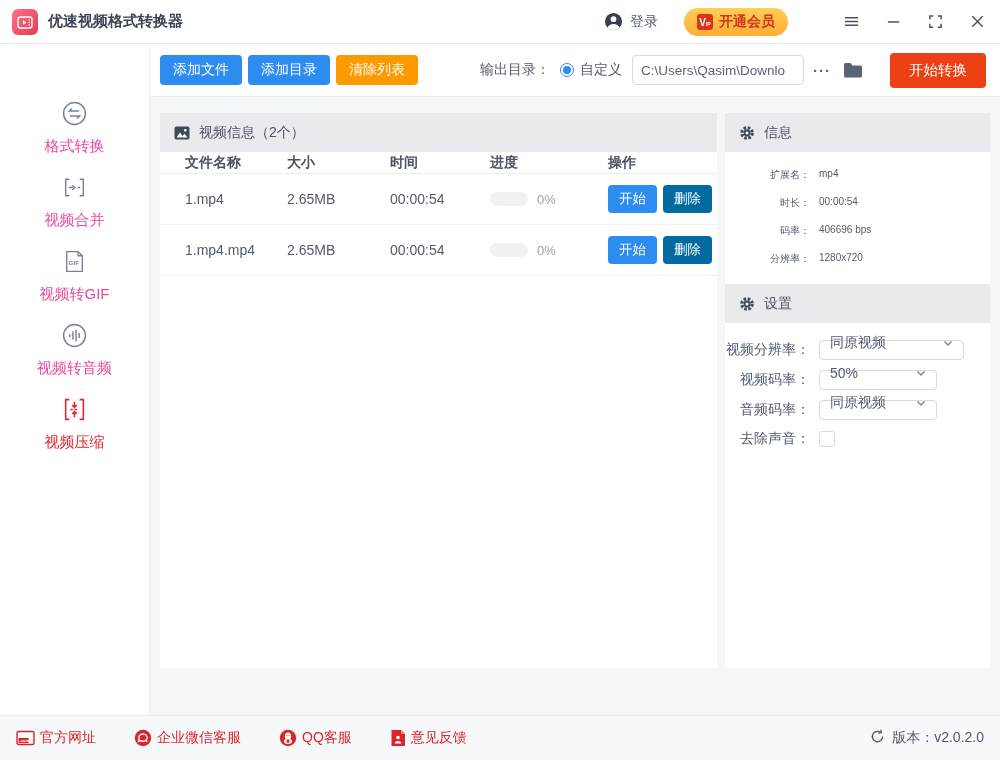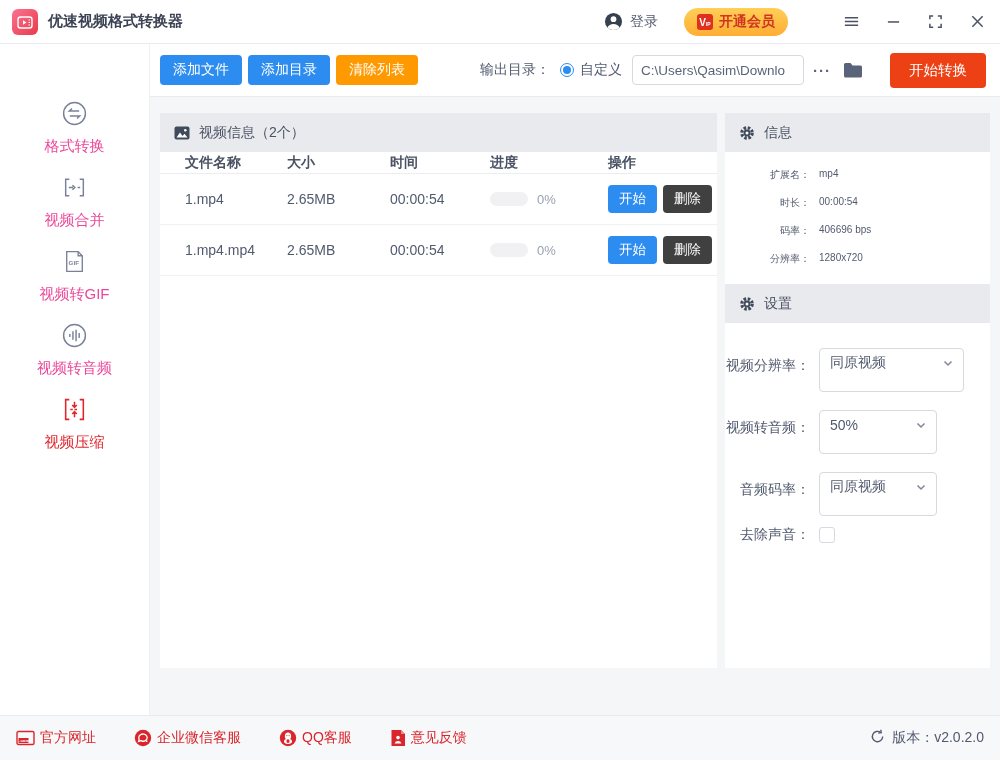--- a/index.html
+++ b/index.html
@@ -50,31 +50,31 @@
 
   .grid-row { display:grid; grid-template-columns:102px 103px 100px 118px 1fr; align-items:center; padding-left:25px; }
   .cols { height:22px; font-weight:700; color:#4a5264; border-bottom:1px solid #ebedf1; }
   .t-row { height:51px; border-bottom:1px solid #f0f1f4; }
   .prog-cell { display:flex; align-items:center; gap:9px; }
   .prog-pill { width:38px; height:14px; border-radius:7px; background:#f1f1f4; }
   .prog-txt { color:#9aa1af; font-size:13px; }
   .act-cell { display:flex; gap:6px; }
   .btn-sm { border:none; color:#fff; font-size:13.5px; padding:5px 11px; border-radius:4px; cursor:pointer; font-family:inherit; }
   .btn-sm.blue { background:#2d8cf0; }
-  .btn-sm.red { background:#404040;text-align:center; }
+  .btn-sm.red { background:#0369a1;text-align:center; }
 
   .info-body { padding:16px 0 4px; }
   .f-row { display:flex; margin-bottom:14px; font-size:10px; }
   .f-label { width:85px; text-align:right; color:#515a6e; flex:0 0 85px; }
   .f-value { margin-left:9px; color:#515a6e; }
 
   .set-body { padding:17px 0 0; }
   .s-row { display:flex; align-items:center; margin-bottom:10px; }
   .s-label { width:85px; text-align:right; flex:0 0 85px; }
-  .select { height:44px; border:1px solid #d5d9e0; border-radius:4px; margin-left:9px; display:flex; align-items:center; justify-content:space-between; padding:0 9px 15px 10px; cursor:pointer; background:#fff;margin-top:8px; }
+  .select { height:20px; border:1px solid #d5d9e0; border-radius:4px; margin-left:9px; display:flex; align-items:center; justify-content:space-between; padding:0 9px 15px 10px; cursor:pointer; background:#fff; }
   .sel-w { width:145px; }
   .sel-n { width:118px; }
   .checkbox { width:16px; height:16px; border:1px solid #d5d9e0; border-radius:3px; margin-left:9px; background:#fff; cursor:pointer; }
 
   
   .footer { height:45px; flex:0 0 45px; background:#f7f8fa; border-top:1px solid #e9ebf0; display:flex; align-items:center; padding:0 16px; }
   .f-link { display:flex; align-items:center; gap:5px; color:#d9262c; margin-right:38px; cursor:pointer; font-size:14px; }
   .ver-group { margin-left:auto; display:flex; align-items:flex-start; gap:7px; color:#515a6e; }
 </style>
 </head>
@@ -296,21 +296,21 @@
               <span class="select sel-w">
                 <span>同原视频</span>
                 <span style="display:flex;">
                     <svg width="12" height="12" viewBox="0 0 12 12" fill="none" stroke="#808695" stroke-width="1.5">
                       <path d="M2.5 4.5 L6 8 L9.5 4.5"></path>
                     </svg>
                   </span>
               </span>
             </div>
             <div class="s-row">
-              <span class="s-label">视频转音频：</span>
+              <span class="s-label">视频码率：</span>
               <span class="select sel-n">
                 <span>50%</span>
                 <span style="display:flex;">
                     <svg width="12" height="12" viewBox="0 0 12 12" fill="none" stroke="#808695" stroke-width="1.5">
                       <path d="M2.5 4.5 L6 8 L9.5 4.5"></path>
                     </svg>
                   </span>
               </span>
             </div>
             <div class="s-row">

